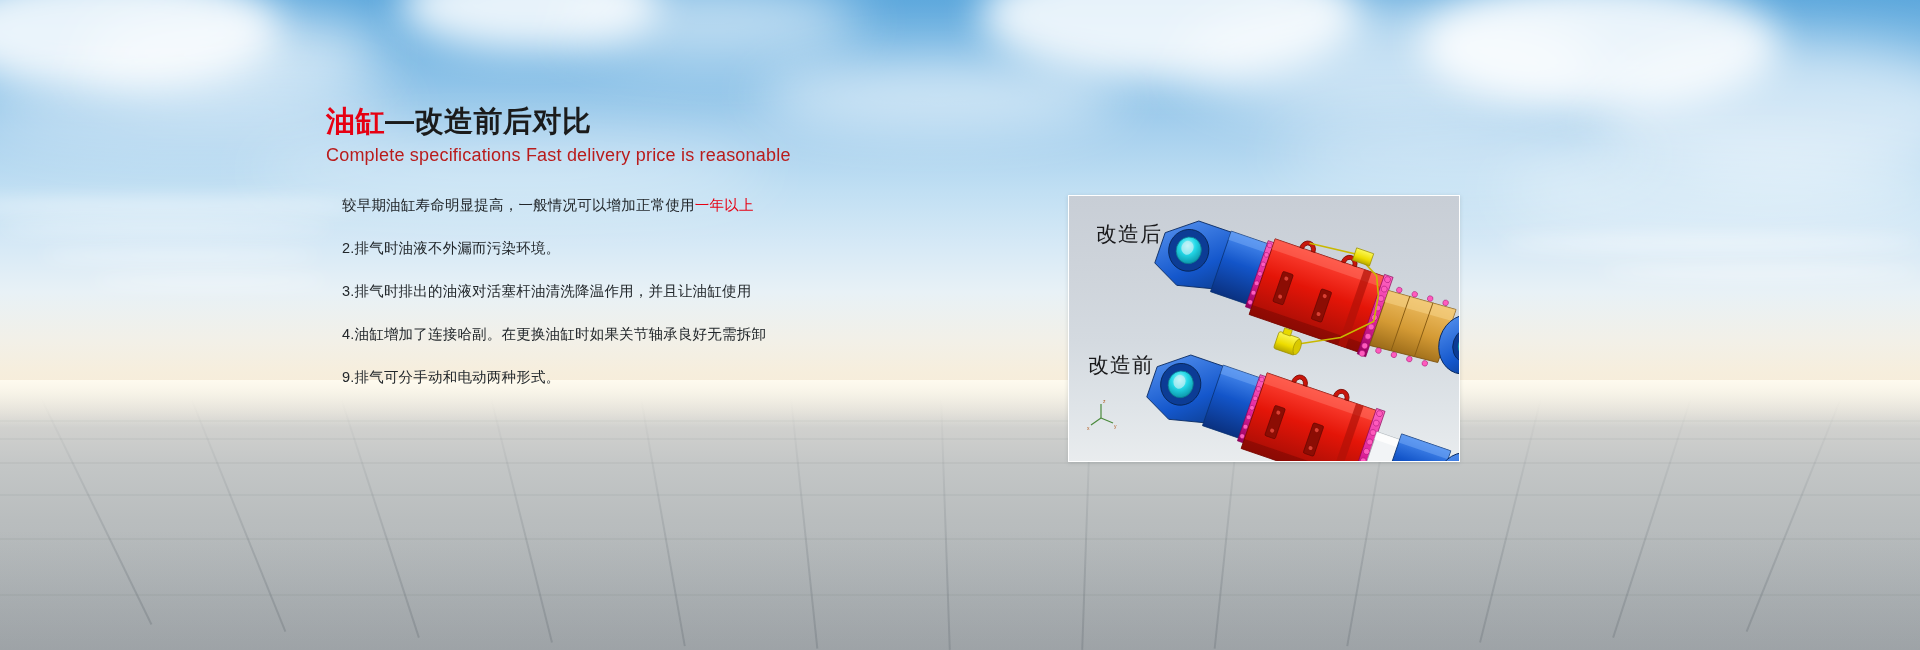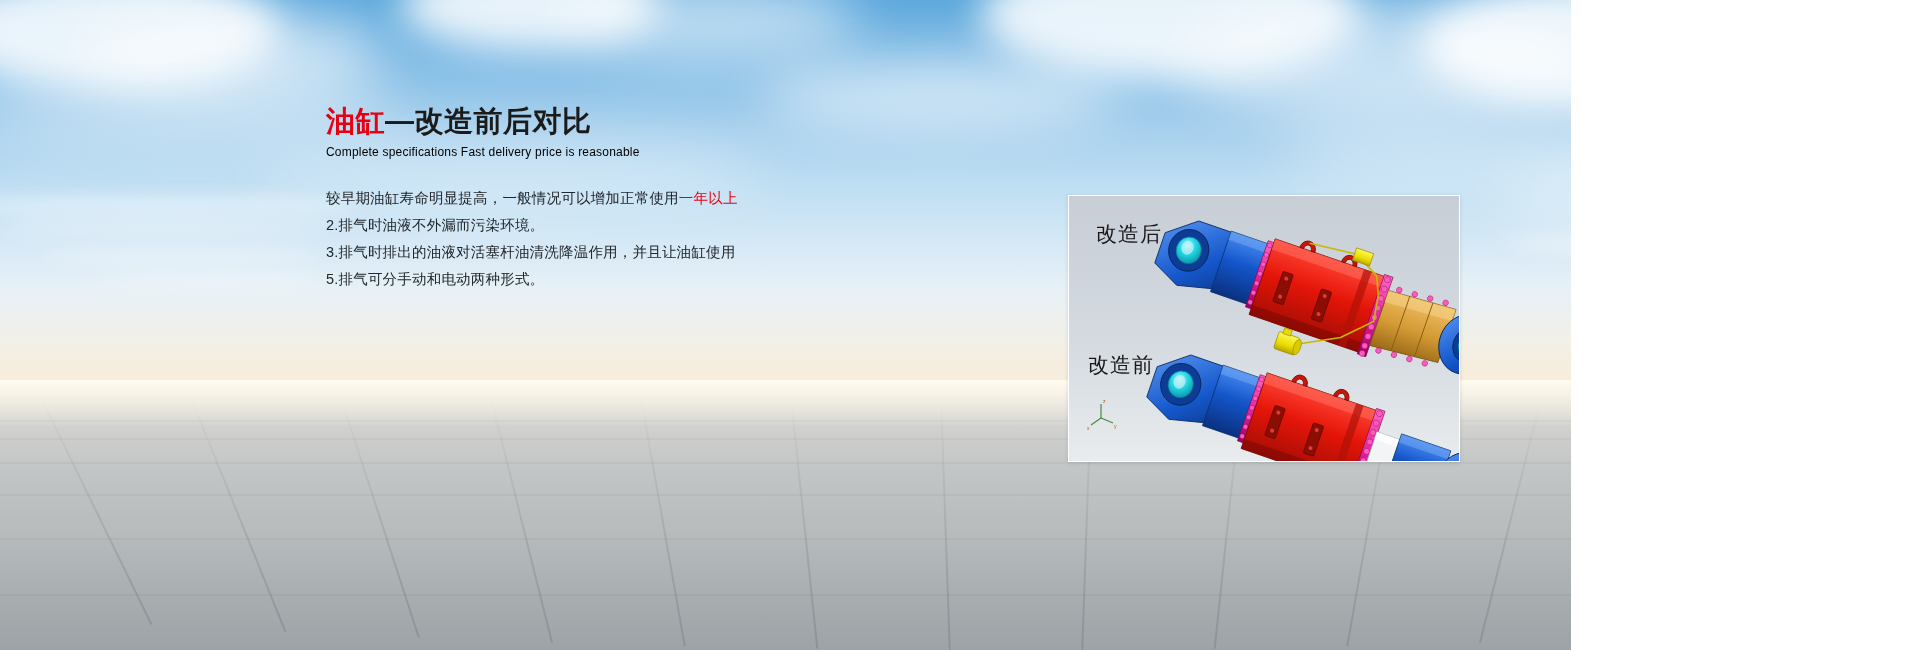--- a/index.html
+++ b/index.html
@@ -2,21 +2,21 @@
 <html><head>
 <meta charset="utf-8">
 <style>
   html, body {
     margin: 0;
     padding: 0;
     background: #ffffff;
   }
   #stage {
     position: relative;
-    width: 1571px;
+    width: 1920px;
     height: 650px;
     overflow: hidden;
     font-family: "Liberation Sans", "DejaVu Sans", sans-serif;
   }
 
   
   .sky {
     position: absolute;
     left: 0; top: 0;
     width: 1920px;
@@ -109,33 +109,33 @@
     font-size: 29px;
     font-weight: bold;
     color: #1b1b1b;
     letter-spacing: 0.5px;
     line-height: 1.2;
     white-space: nowrap;
     margin: 0 0 6px 0;
   }
   .title .hl { color: #e60012; }
   .subtitle {
-    font-size: 12px;
-    color: #000000;
+    font-size: 18px;
+    color: #b91c1c;
     letter-spacing: 0.2px;
     white-space: nowrap;
     margin: 0 0 26px 0;
   }
   .body {
     font-size: 14.5px;
     color: #22272b;
     line-height: 27px;
     letter-spacing: 0.2px;
   }
-  .body p { margin: 0; white-space: nowrap; }
+  .body p { margin: 16px; white-space: nowrap; }
   .body .red { color: #e60012; }
 
   
   .panel {
     position: absolute;
     left: 1068px;
     top: 195px;
     width: 390px;
     height: 265px;
     border: 1px solid #ffffff;
@@ -225,22 +225,23 @@
 
     <div class="body">
       <p><span>较早期油缸寿命明显提高，一般情况可以增加正常使用</span><span class="red">一年以上</span></p>
 
 
 
       <p>2.排气时油液不外漏而污染环境。</p>
 
       <p>3.排气时排出的油液对活塞杆油清洗降温作用，并且让油缸使用</p>
 
-
-      <p>5.排气可分手动和电动两种形式。</p>
+      <p>4.油缸增加了连接哈副。在更换油缸时如果关节轴承良好无需拆卸</p>
+
+      <p>9.排气可分手动和电动两种形式。</p>
 
     </div>
   </div>
 
   <div class="panel">
 
     <svg class="cad" width="390" height="265" viewBox="0 0 390 265">
       <defs>
         <linearGradient id="gRed" x1="0" y1="0" x2="0" y2="1">
           <stop offset="0%" stop-color="#ff4436"></stop>

